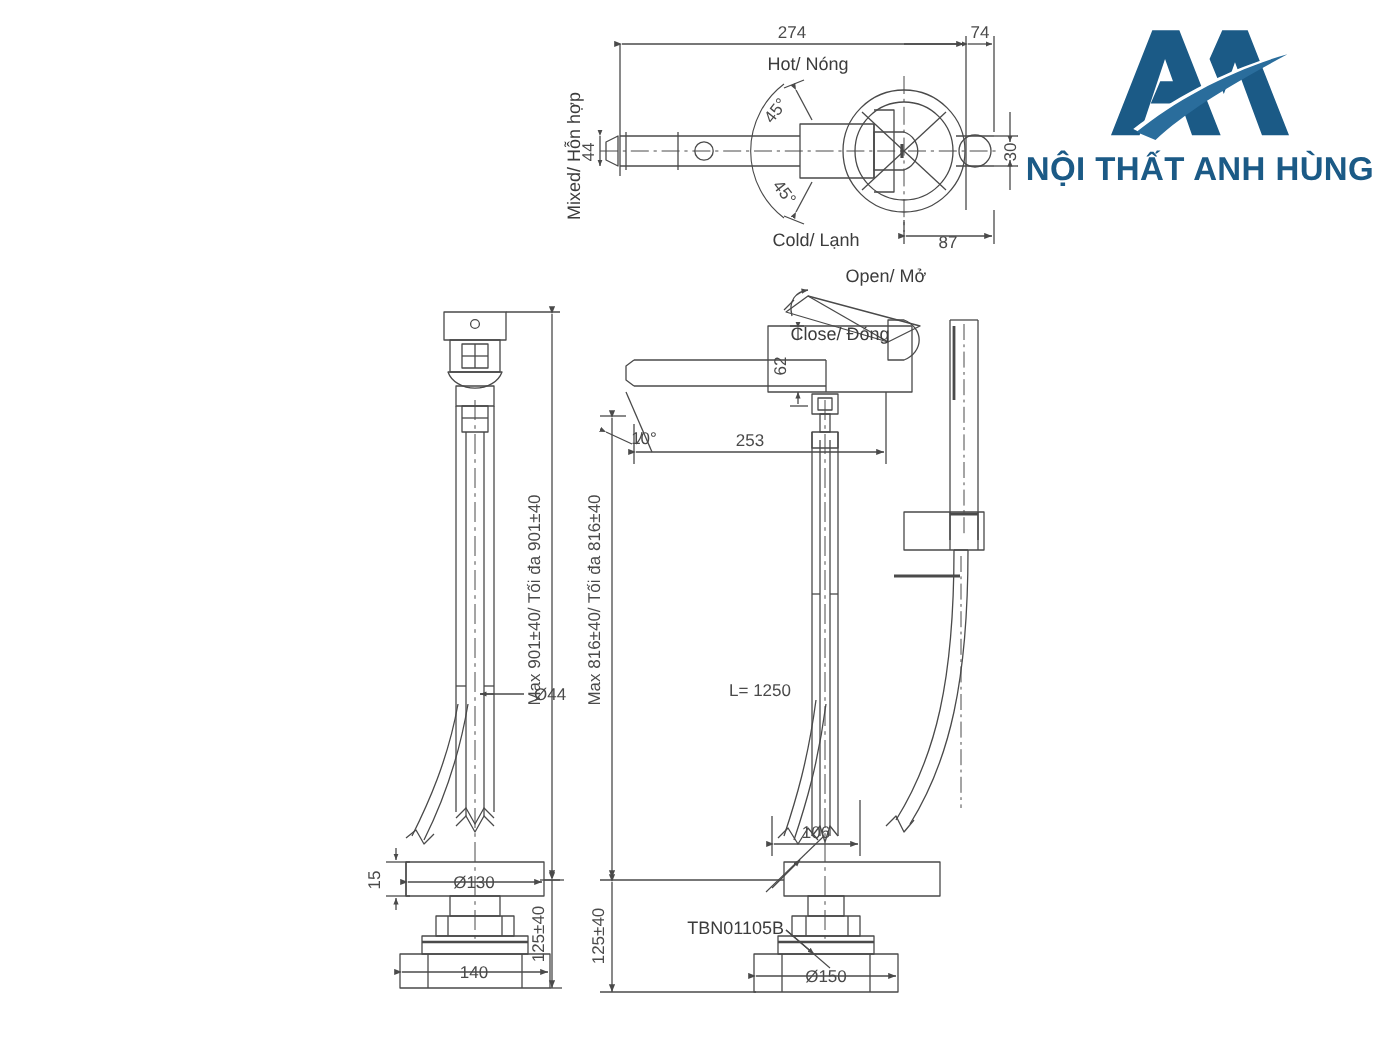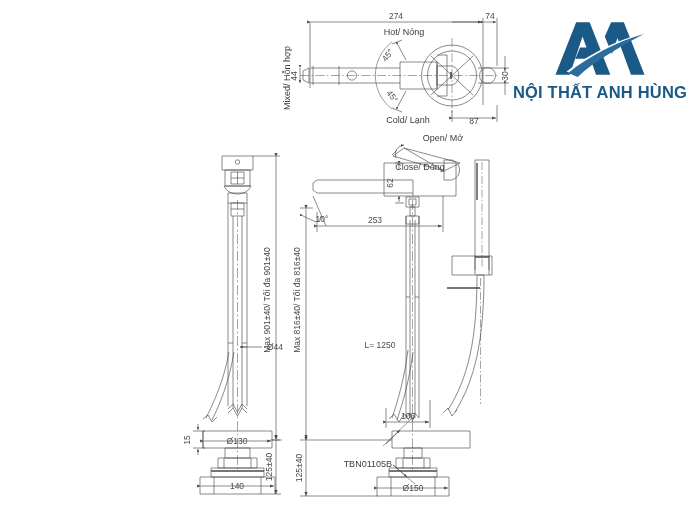--- a/index.html
+++ b/index.html
@@ -20,21 +20,21 @@
   
   #brand {
     position: absolute;
     left: 505px;
     top: 12px;
     width: 190px;
     height: 96px;
     display: flex;
     flex-direction: column;
     align-items: center;
-    justify-content: center;
+    justify-content: flex-start;
   }
   #brand-mark {
     width: 96px;
     height: 62px;
     display: block;
   }
   #brand-name {
     margin-top: 2px;
     font-size: 16.5px;
     font-weight: bold;

